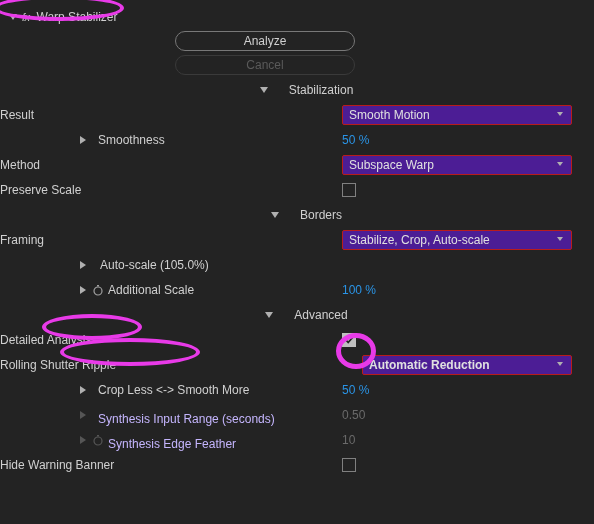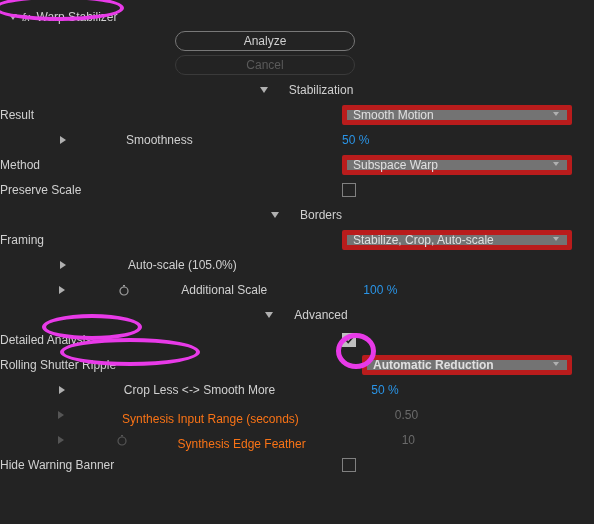--- a/index.html
+++ b/index.html
@@ -16,21 +16,21 @@
   .panel { padding: 4px 0 0 0; }
   .row {
     display: flex;
     align-items: center;
     height: 25px;
     padding: 0 8px 0 0;
     position: relative;
   }
   .indent-0 { padding-left: 4px; }
   .indent-1 { padding-left: 22px; justify-content: center; }
-  .indent-2 { padding-left: 54px; gap: 48px; }
+  .indent-2 { padding-left: 74px; }
   .indent-3 { }
   .twirl {
     width: 18px;
     display: inline-flex;
     align-items: center;
     justify-content: center;
     color: #b0b0b0;
     font-size: 12px;
     cursor: pointer;
   }
@@ -39,21 +39,21 @@
     font-style: italic;
     font-size: 11px;
     color: #d0d0d0;
     margin-right: 3px;
     letter-spacing: -0.5px;
   }
   .label {
     flex: 0 0 auto;
     color: #d0d0d0;
   }
-  .label.dim { color: #f97316; margin-top: 8px; }
+  .label.dim { color: #c4b5fd; margin-top: 8px; }
   .spacer { flex: 1; }
   .ctrl-col {
     width: 244px;
     display: flex;
     align-items: center;
   }
   .btn {
     background: #232323;
     border: 1px solid #787878;
     border-radius: 12px;
@@ -66,22 +66,22 @@
     justify-content: center;
     cursor: pointer;
   }
   .btn.disabled {
     border-color: #3a3a3a;
     color: #5a5a5a;
     cursor: default;
   }
   .btn-row { justify-content: center; padding-right: 64px; height: 24px; }
   .select {
-    background: #737373;
-    border: 5px solid #b91c1c;
+    background: #4c1d95;
+    border: 1px solid #b91c1c;
     border-radius: 2px;
     height: 20px;
     width: 230px;
     color: #e0e0e0;
     padding: 0 6px;
     display: flex;
     align-items: center;
     justify-content: space-between;
     font-size: 12px;
     cursor: pointer;

